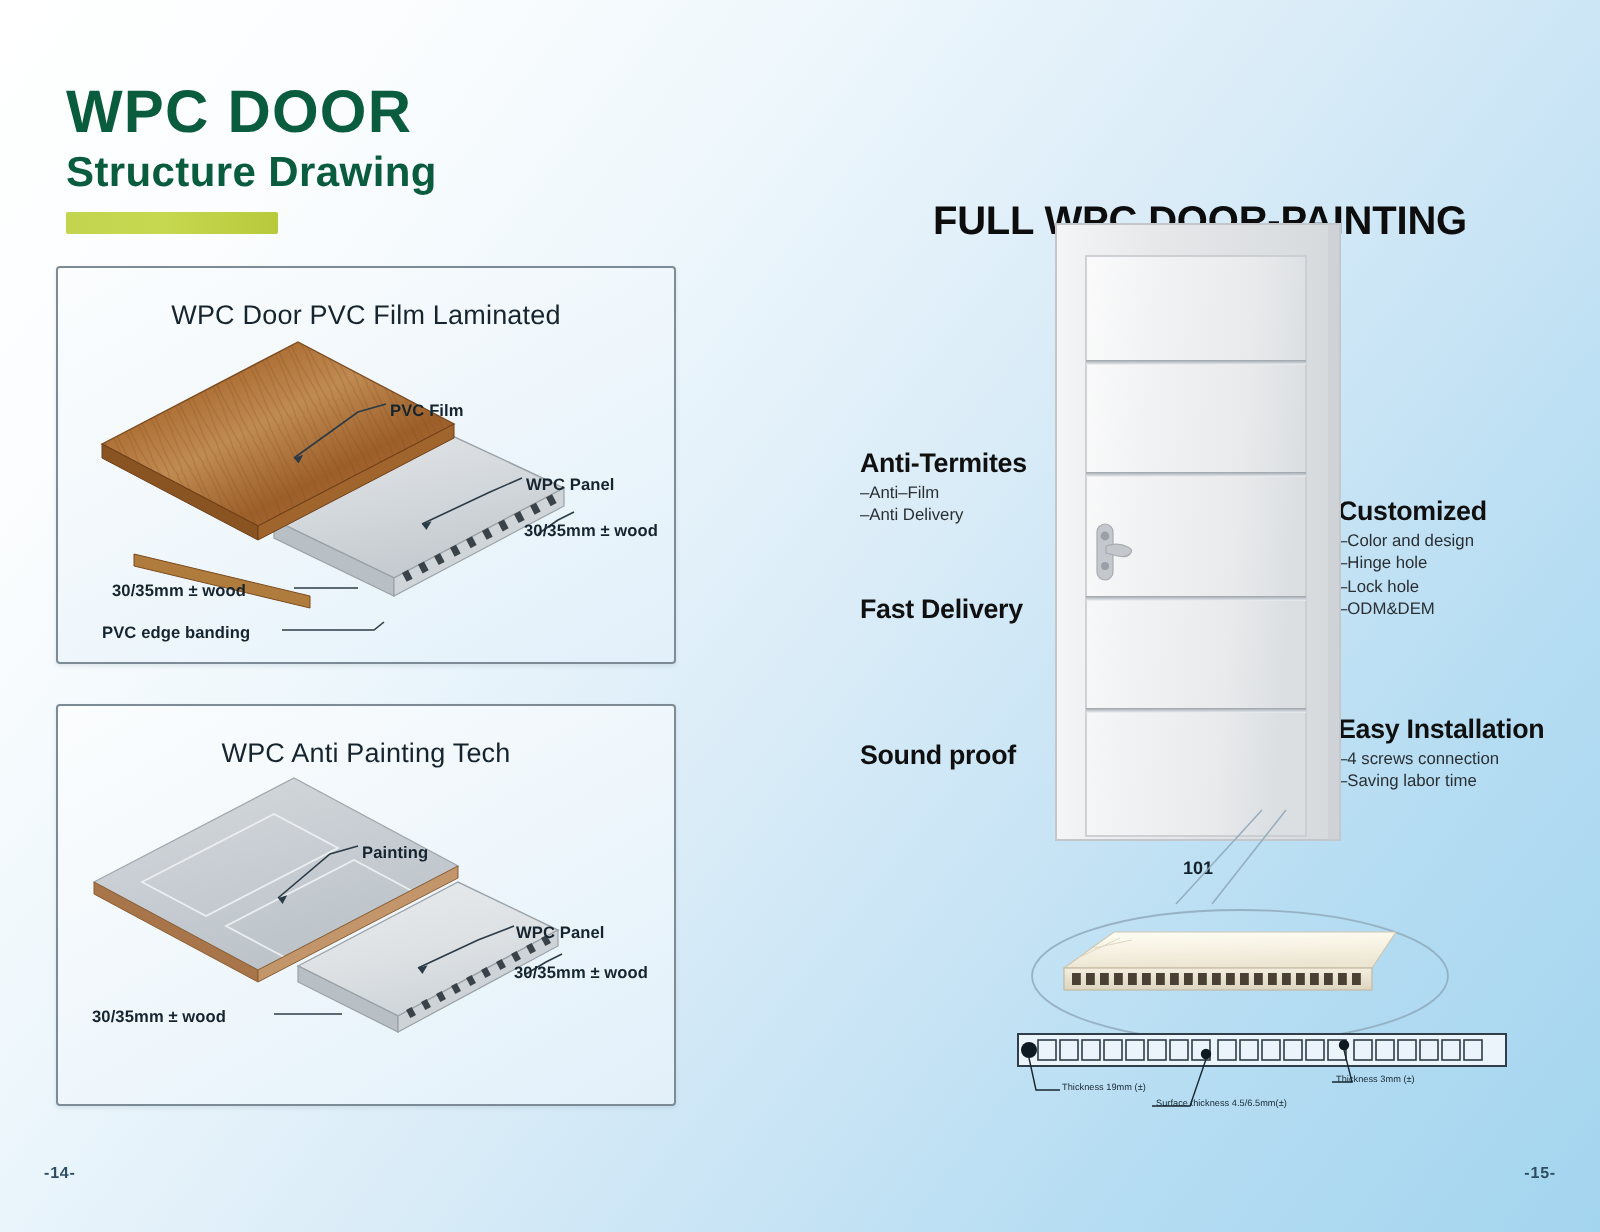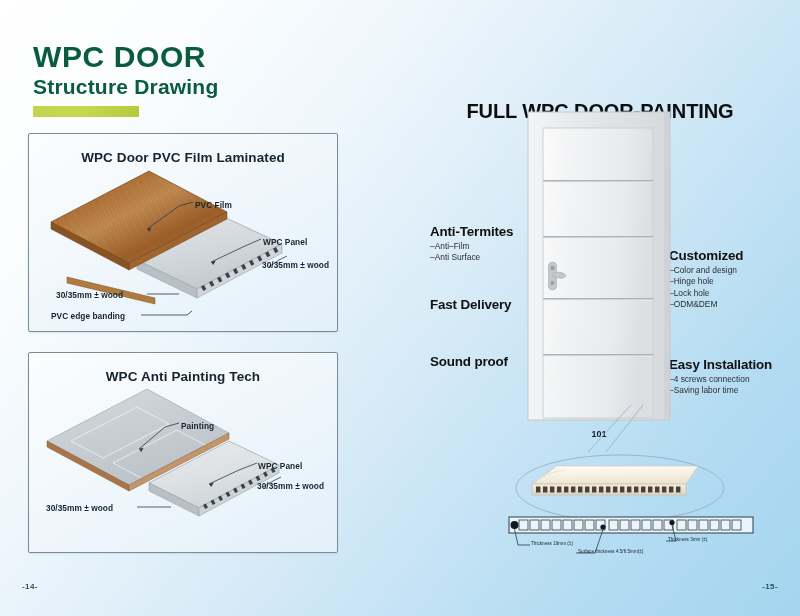--- a/index.html
+++ b/index.html
@@ -34,21 +34,21 @@
     position:absolute;
     background:linear-gradient(150deg,#fbfdfe 0%,#f2f8fc 40%,#e9f4fb 72%,#e2f0fa 100%);
     border:1.4px solid #7d8b97;
     border-radius:2px;
     box-shadow:0 1px 2px rgba(60,90,110,.13);
   }
   #panel-1{left:28px;top:133px;width:308px;height:197px;}
   #panel-2{left:28px;top:352px;width:308px;height:199px;}
   .panel-title{
     position:absolute;left:0;right:0;top:16px;text-align:center;
-    font-size:13.5px;font-weight:bold;color:#15242e;letter-spacing:.1px;
+    font-size:13.5px;font-weight:normal;color:#15242e;letter-spacing:.1px;
   }
   .diag-label{
     position:absolute;font-size:8.3px;font-weight:bold;color:#15242e;
     white-space:nowrap;letter-spacing:.05px;
   }
   svg.overlay{position:absolute;left:0;top:0;overflow:visible;}
   
   #right-page{position:absolute;left:400px;top:0;width:400px;height:616px;}
   .title-right{
     position:absolute;left:0;right:0;top:62px;text-align:center;
@@ -241,29 +241,29 @@
 
   <div id="right-page">
 
     <div class="title-right">FULL WPC DOOR-PAINTING</div>
 
 
     <div class="feat left-col" style="left:30px;top:224px;">
       <div class="feat-h">Anti-Termites</div>
       <ul class="feat-ul">
         <li>–Anti–Film</li>
-        <li>–Anti Surface</li>
+        <li>–Anti Delivery</li>
       </ul>
     </div>
 
     <div class="feat left-col" style="left:30px;top:297px;">
       <div class="feat-h">Fast Delivery</div>
     </div>
 
-    <div class="feat left-col" style="left:30px;top:354px;">
+    <div class="feat left-col" style="left:30px;top:370px;">
       <div class="feat-h">Sound proof</div>
     </div>
 
 
     <div class="feat" style="left:269px;top:248px;">
       <div class="feat-h">Customized</div>
       <ul class="feat-ul">
         <li>–Color and design</li>
         <li>–Hinge hole</li>
         <li>–Lock hole</li>

